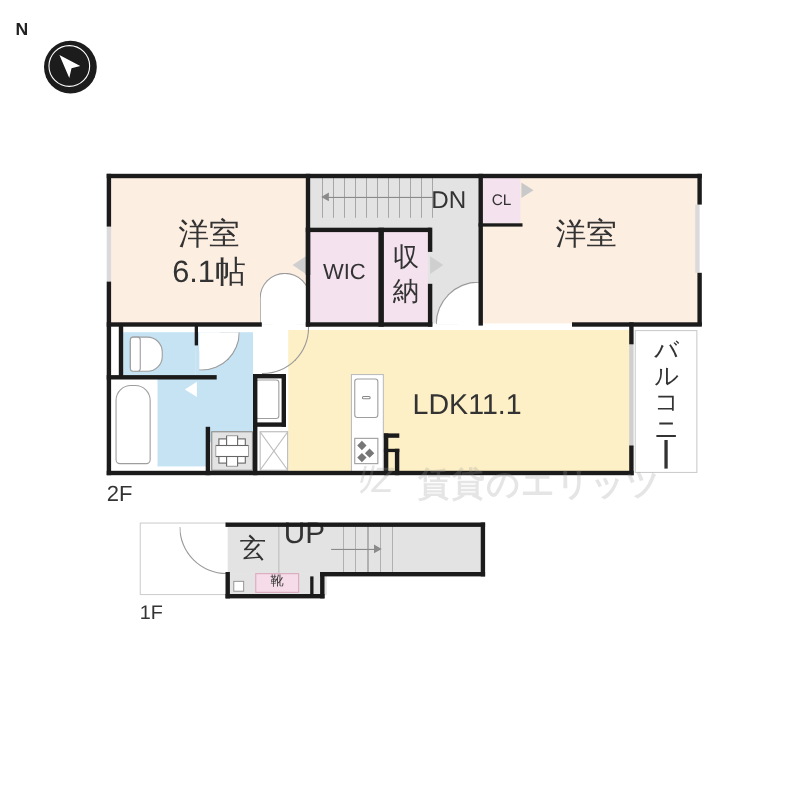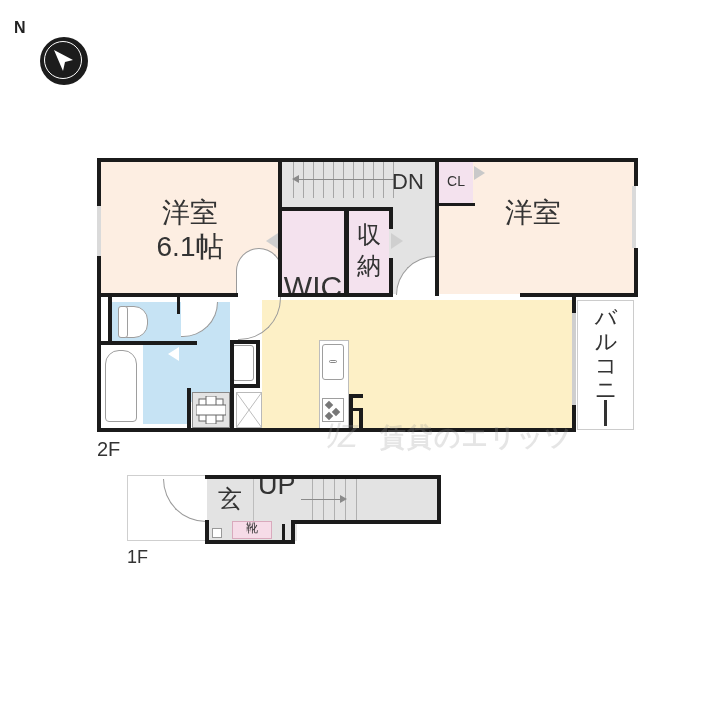--- a/index.html
+++ b/index.html
@@ -13,21 +13,21 @@
   .ldk { background:#fdf0c6; }
   .pink { background:#f4e2ee; }
   .wet { background:#c6e3f4; }
   .gray { background:#e3e3e3; }
   .white { background:#ffffff; }
   .stairs-lines { background-image: repeating-linear-gradient(90deg, transparent 0 9px, #a6a6a6 9px 10px); }
   .stairs-lines-1f { background-image: repeating-linear-gradient(90deg, transparent 0 10px, #b0b0b0 10px 11px); }
   .door-arc { position:absolute; border:1px solid #9a9a9a; background:#fff; }
   .compass { position:absolute; left:40px; top:37px; width:48px; height:48px; border-radius:50%; background:#1c1c1c; }
   .compass-inner { position:absolute; left:4px; top:4px; width:38px; height:38px; border-radius:50%; border:1.5px solid #fff; box-sizing:border-box; }
-  .watermark { position:absolute; color:rgba(150,150,150,0.25); font-weight:bold; font-size:26px; letter-spacing:1px; }
+  .watermark { position:absolute; color:rgba(150,150,150,0.25); font-weight:bold; font-size:30px; letter-spacing:1px; }
   .tri { position:absolute; width:0; height:0; }
 </style>
 </head>
 <body>
 
 <div class="label" style="left:14px;top:20px;font-size:16px;font-weight:bold;color:#222;">N</div>
 <div class="compass">
   <div class="compass-inner"></div>
   <svg class="abs" style="left:0;top:0" width="48" height="48" viewBox="0 0 48 48">
     <polygon points="14,13 33,23 25,25 23,34" fill="#ffffff"></polygon>
@@ -44,33 +44,34 @@
   <div class="abs gray stairs-lines" style="left:284px;top:161px;width:118px;height:37px;"></div>
   <div class="abs" style="left:294px;top:179px;width:100px;height:1px;background:#8a8a8a;"></div>
   <div class="tri" style="left:292px;top:175px;border-top:4px solid transparent;border-bottom:4px solid transparent;border-right:7px solid #8a8a8a;"></div>
   <div class="label" style="left:392px;top:170px;font-size:22px;">DN</div>
 
   <div class="abs pink" style="left:438px;top:161px;width:35px;height:42px;"></div>
   <div class="label" style="left:440px;top:174px;width:32px;font-size:14px;">CL</div>
   <div class="tri" style="left:474px;top:166px;border-top:7px solid transparent;border-bottom:7px solid transparent;border-left:11px solid #c9c9c9;"></div>
 
   <div class="abs pink" style="left:280px;top:210px;width:64px;height:83px;"></div>
-  <div class="label" style="left:282px;top:238px;width:62px;font-size:30px;margin-top:33px;">WIC</div>
+  <div class="label" style="left:282px;top:238px;width:62px;font-size:20px;">WIC</div>
   <div class="tri" style="left:266px;top:233px;border-top:8px solid transparent;border-bottom:8px solid transparent;border-right:12px solid #cfcfcf;"></div>
 
   <div class="abs pink" style="left:349px;top:210px;width:40px;height:83px;"></div>
   <div class="label" style="left:350px;top:222px;width:38px;font-size:24px;">収</div>
   <div class="label" style="left:350px;top:253px;width:38px;font-size:24px;">納</div>
   <div class="tri" style="left:391px;top:233px;border-top:8px solid transparent;border-bottom:8px solid transparent;border-left:12px solid #cfcfcf;"></div>
 
   <div class="door-arc" style="left:236px;top:248px;width:44px;height:46px;border-radius:44px 44px 0 0;border-bottom:none;"></div>
   <div class="door-arc" style="left:396px;top:256px;width:40px;height:38px;border-radius:40px 0 0 0;border-bottom:none;border-right:none;"></div>
 
   <div class="abs ldk" style="left:262px;top:300px;width:311px;height:130px;"></div>
   <div class="door-arc" style="left:238px;top:297px;width:42px;height:42px;border-radius:0 0 42px 0;border-top:none;border-left:none;background:transparent;"></div>
+  <div class="label" style="left:375px;top:354px;font-size:26px;">LDK11.1</div>
 
   <div class="abs white" style="left:319px;top:340px;width:30px;height:90px;border:1px solid #bdbdbd;"></div>
   <div class="abs white" style="left:322px;top:344px;width:22px;height:36px;border:1px solid #9e9e9e;border-radius:3px;"></div>
   <div class="abs" style="left:329px;top:360px;width:8px;height:3px;border:1px solid #888;border-radius:2px;"></div>
   <div class="abs white" style="left:322px;top:398px;width:22px;height:24px;border:1px solid #9e9e9e;"></div>
   <div class="abs" style="left:326px;top:402px;width:6px;height:6px;background:#777;transform:rotate(45deg);"></div>
   <div class="abs" style="left:333px;top:409px;width:6px;height:6px;background:#777;transform:rotate(45deg);"></div>
   <div class="abs" style="left:326px;top:413px;width:6px;height:6px;background:#777;transform:rotate(45deg);"></div>
   <div class="wall" style="left:349px;top:394px;width:14px;height:4px;"></div>
   <div class="wall" style="left:349px;top:394px;width:4px;height:38px;"></div>

